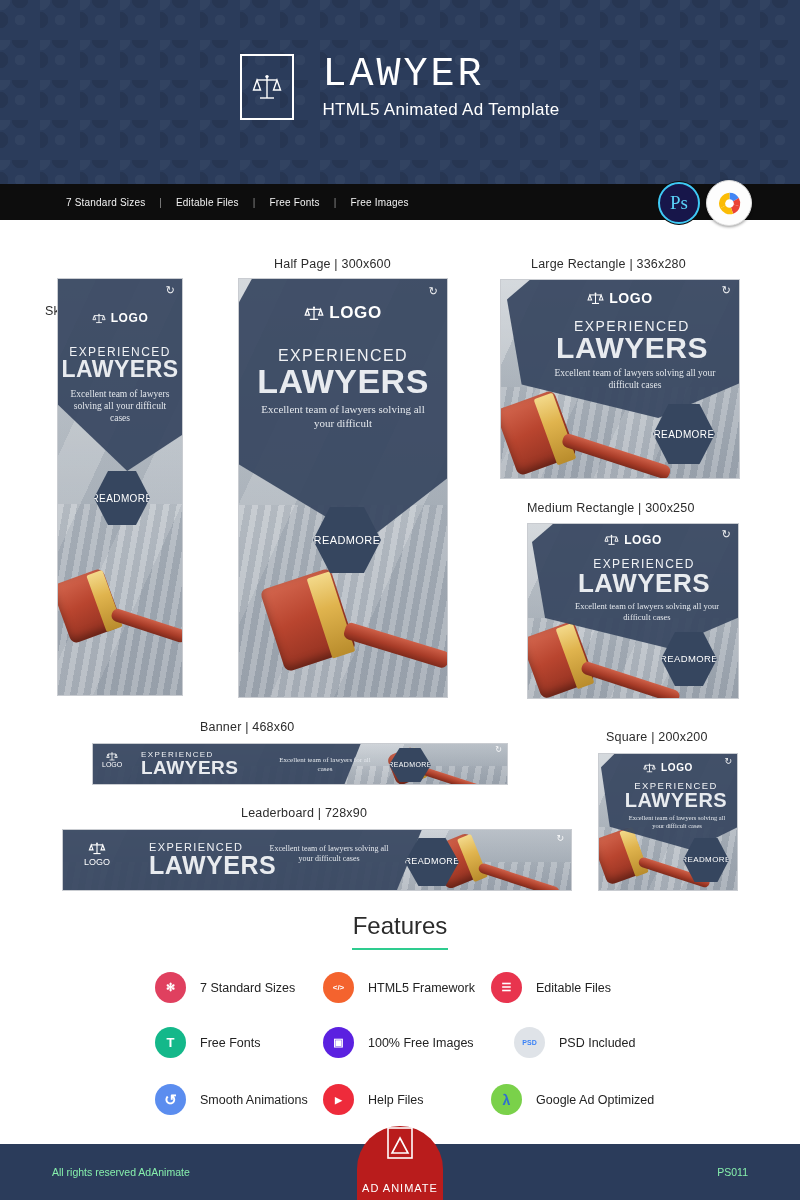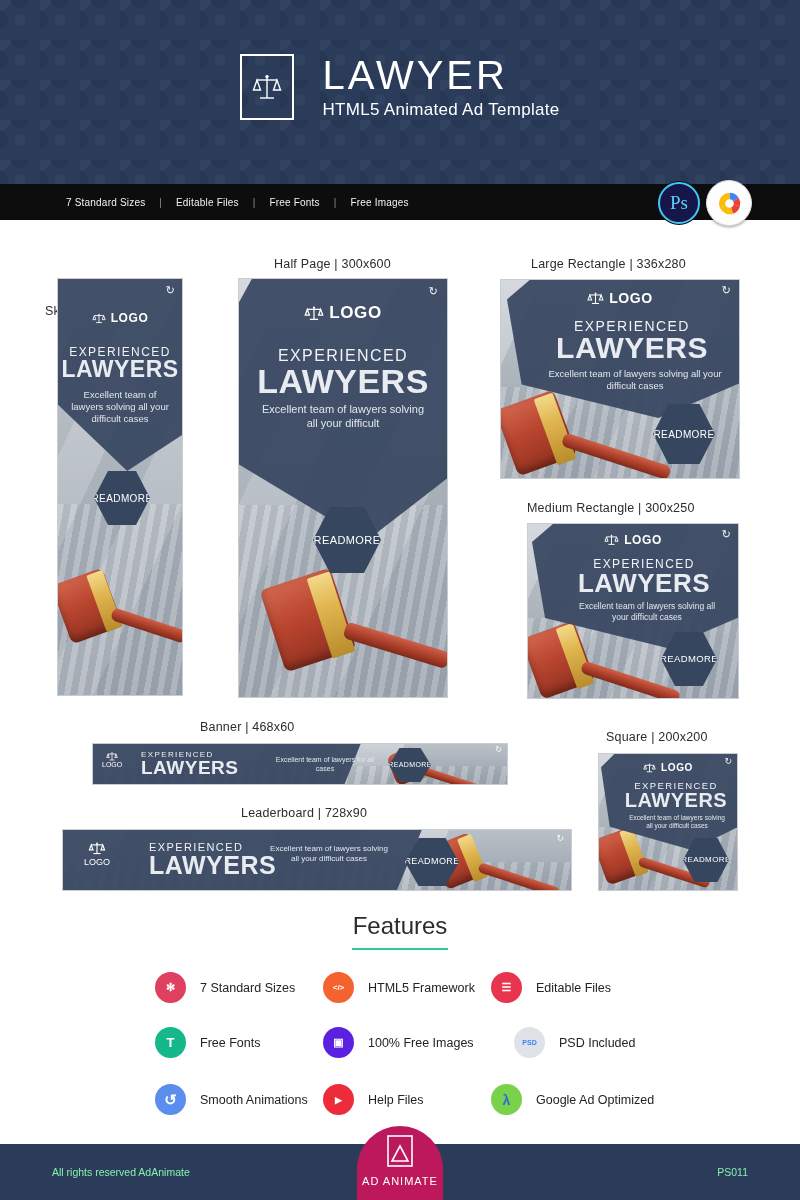--- a/index.html
+++ b/index.html
@@ -24,21 +24,21 @@
   }
   .hero-inner { display: flex; align-items: center; gap: 28px; margin-top: -10px; }
   .hero-mark {
     width: 54px; height: 66px; border: 2px solid #ffffff;
     display: flex; align-items: center; justify-content: center;
   }
   .hero-mark svg { display:block; }
   .hero-text { color:#fff; }
   .hero-title {
     font-size: 40px; font-weight: 400; letter-spacing: 3px; line-height: 1.05;
-    font-family: Liberation Sans, sans-serif;
+    font-family: Liberation Mono, monospace;
   }
   .hero-sub { font-size: 17px; font-weight: 400; letter-spacing: .3px; margin-top: 4px; }
 
   
   .ribbon {
     position: relative; height: 36px; width: 800px; background: #0d0d0d;
     display: flex; align-items: center;
   }
   .ribbon-list { display: flex; align-items: center; margin-left: 66px; }
   .ribbon-item { color: #f2f2f2; font-size: 10px; letter-spacing: .2px; }
@@ -103,21 +103,21 @@
     position: absolute;
     background: rgba(55,70,96,.93);
     clip-path: polygon(14% 0, 100% 0, 100% 100%, 22% 100%, 0 60%, 0 22%);
     box-shadow: 0 2px 10px rgba(0,0,0,.25);
   }
   .ad-content { position: absolute; inset: 0; color: #fff; }
   .ad-logo { display: flex; align-items: center; gap: 5px; color: #fff; }
   .ad-logo .lg { font-weight: 700; letter-spacing: .6px; }
   .exp { font-weight: 400; letter-spacing: 1.4px; color:#f0f2f5; }
   .law { font-weight: 700; letter-spacing: .5px; color:#e8ebef; line-height: .95; }
-  .desc { color: #e3e7ec; line-height: 1.25; }
+  .desc { color: #e3e7ec; line-height: 1.25; font-family: Liberation Serif, serif; }
   .readmore {
     position: absolute; background: #36465f; color:#fff;
     display:flex; flex-direction:row; align-items:center; justify-content:center;
     clip-path: polygon(25% 0, 75% 0, 100% 50%, 75% 100%, 25% 100%, 0 50%);
     text-align:center; line-height:1.1; letter-spacing:.4px;
   }
   .replay {
     position: absolute; color:#ffffff; opacity:.92; font-size: 11px;
     font-family: "DejaVu Sans", sans-serif;
   }
@@ -142,23 +142,23 @@
 
   
   .footer {
     position: absolute; left: 0; bottom: 0; width: 800px; height: 56px;
     background: #2b3c5b; color: #86efac;
   }
   .footer-left { position: absolute; left: 52px; top: 22px; font-size: 10.5px; }
   .footer-right { position: absolute; right: 52px; top: 22px; font-size: 10.5px; }
   .foot-logo {
     position: absolute; left: 50%; transform: translateX(-50%); bottom: 0;
-    width: 86px; height: 74px; background: #be185d;
+    width: 86px; height: 74px; background: #b91c1c;
     border-top-left-radius: 46px; border-top-right-radius: 46px;
-    display:flex; flex-direction:column; align-items:center; justify-content:center;
+    display:flex; flex-direction:column; align-items:center; justify-content:space-between;
     padding-bottom: 6px;
   }
   .foot-logo-name { color:#fff; font-size: 11px; letter-spacing: 1px; margin-top: 3px; }
 </style>
 </head>
 <body>
 
 <div class="page">
 
   <div class="hero">

